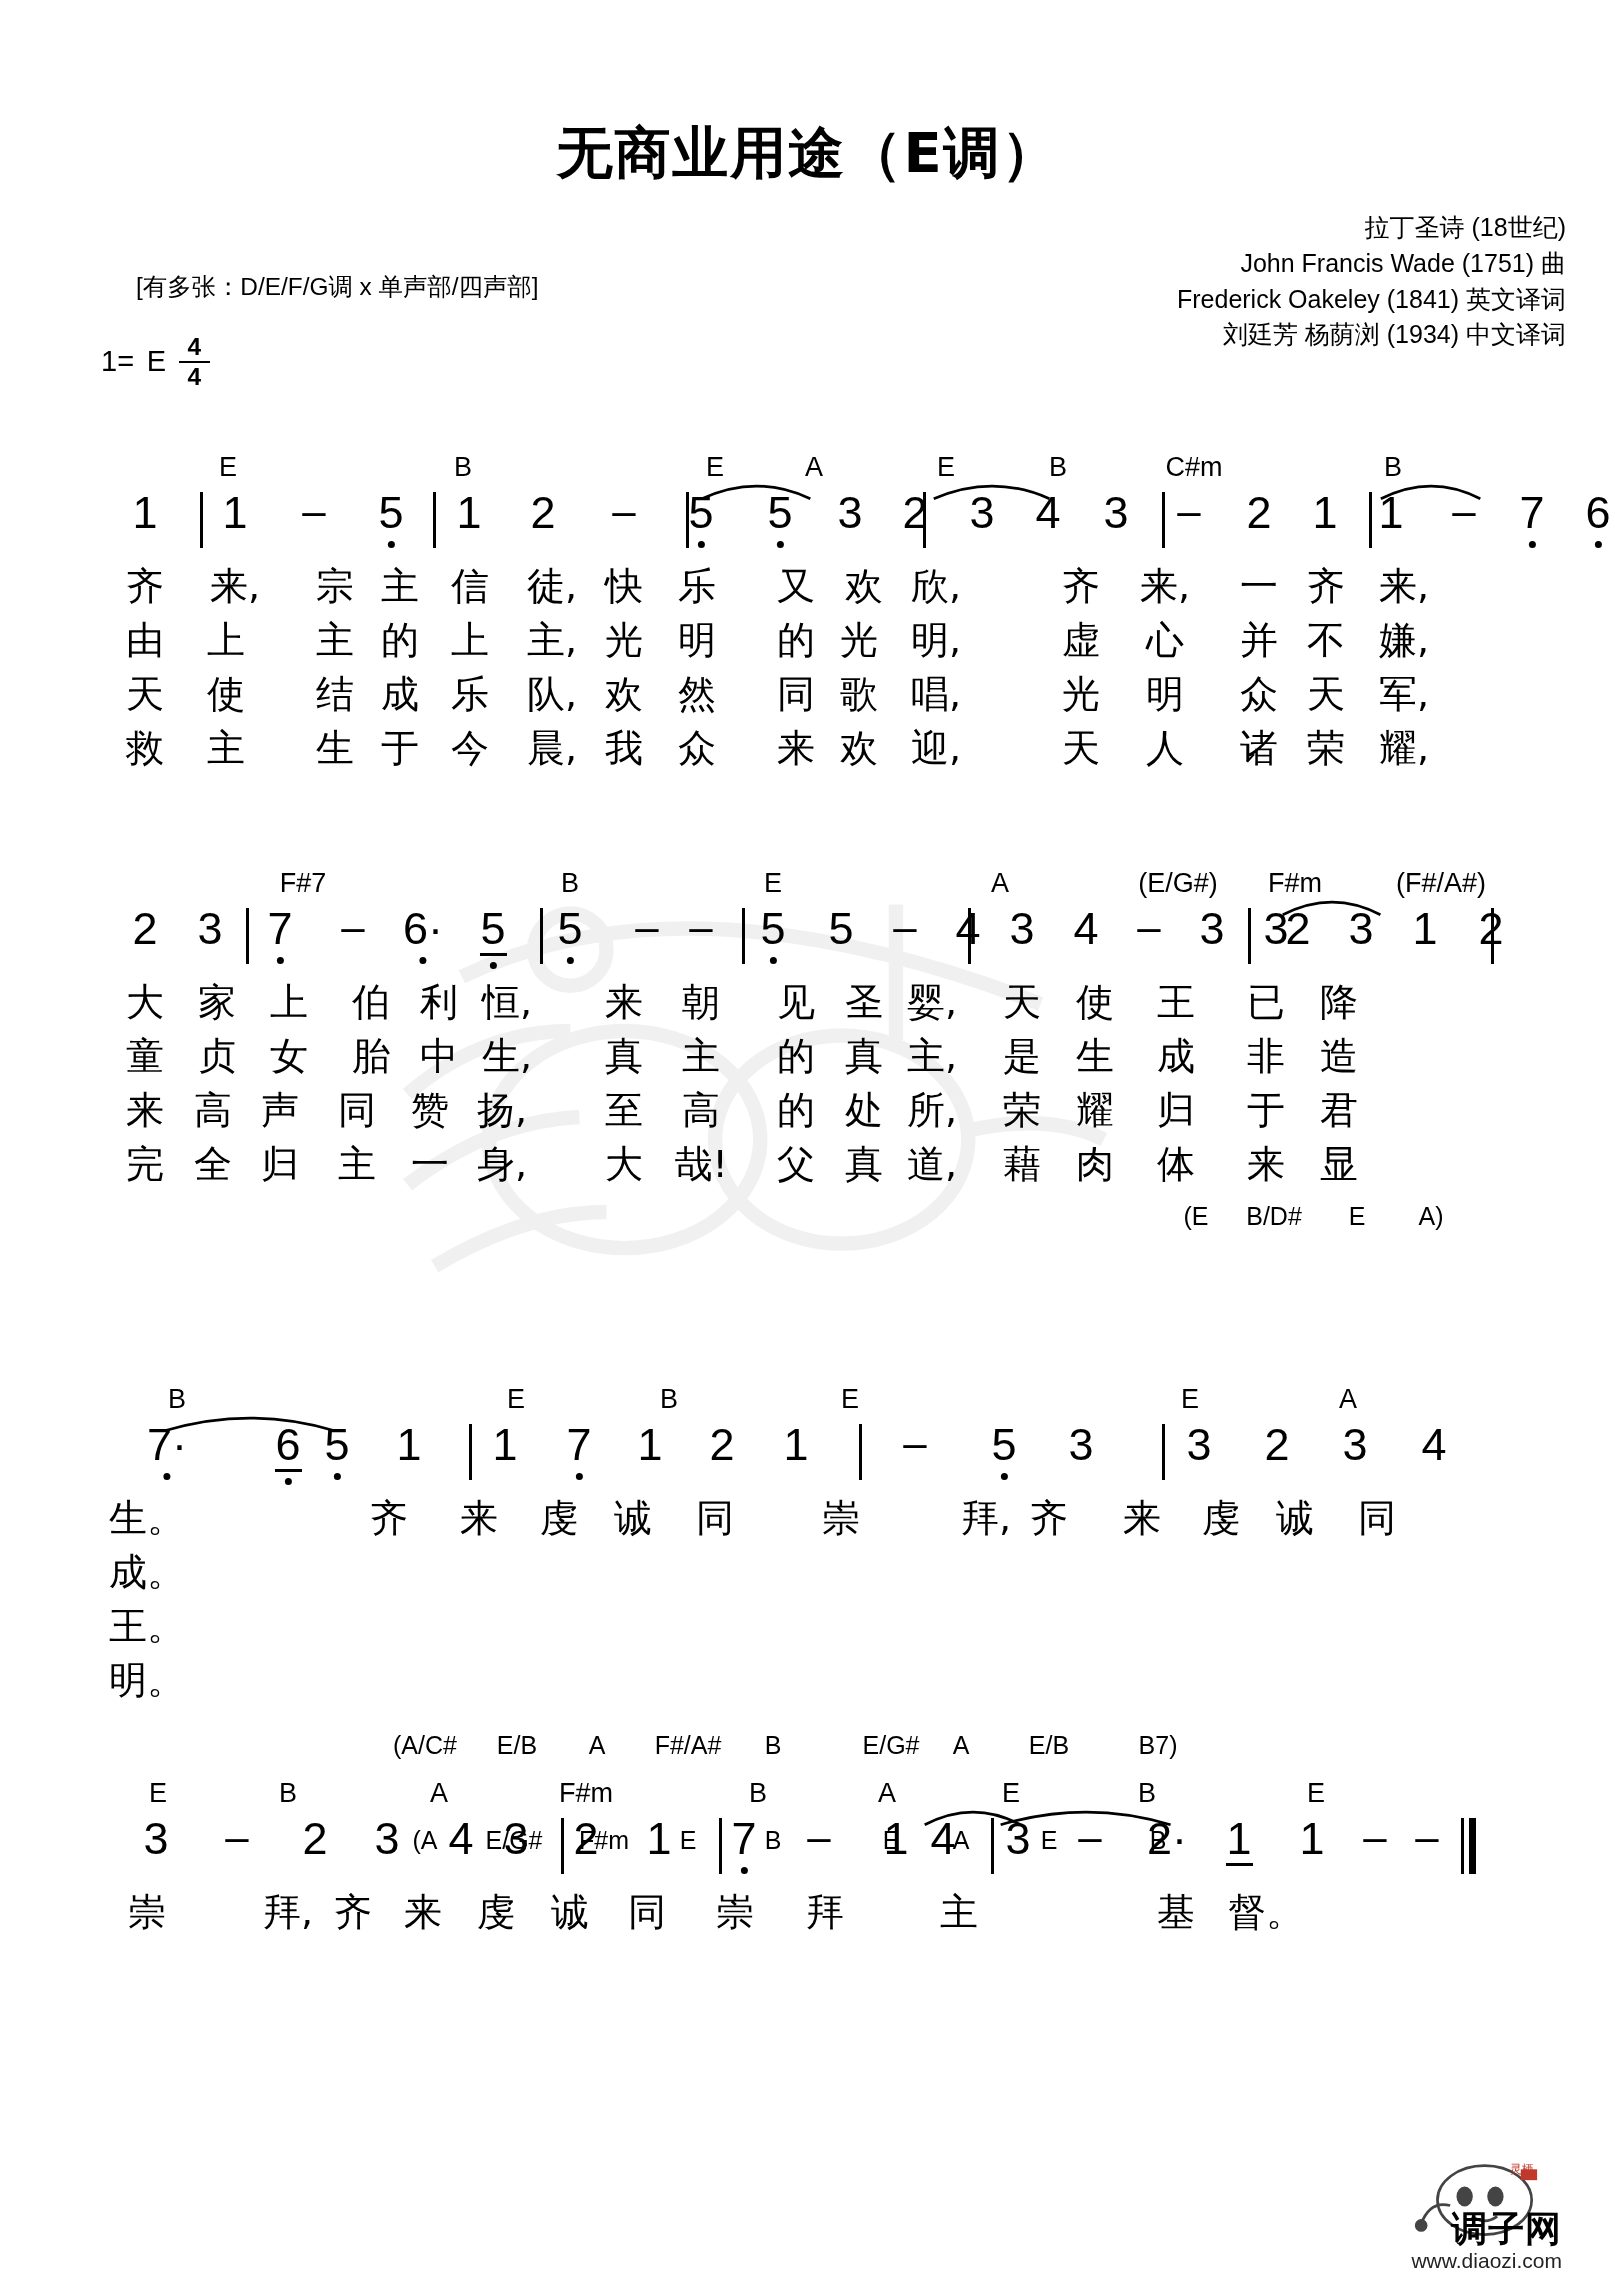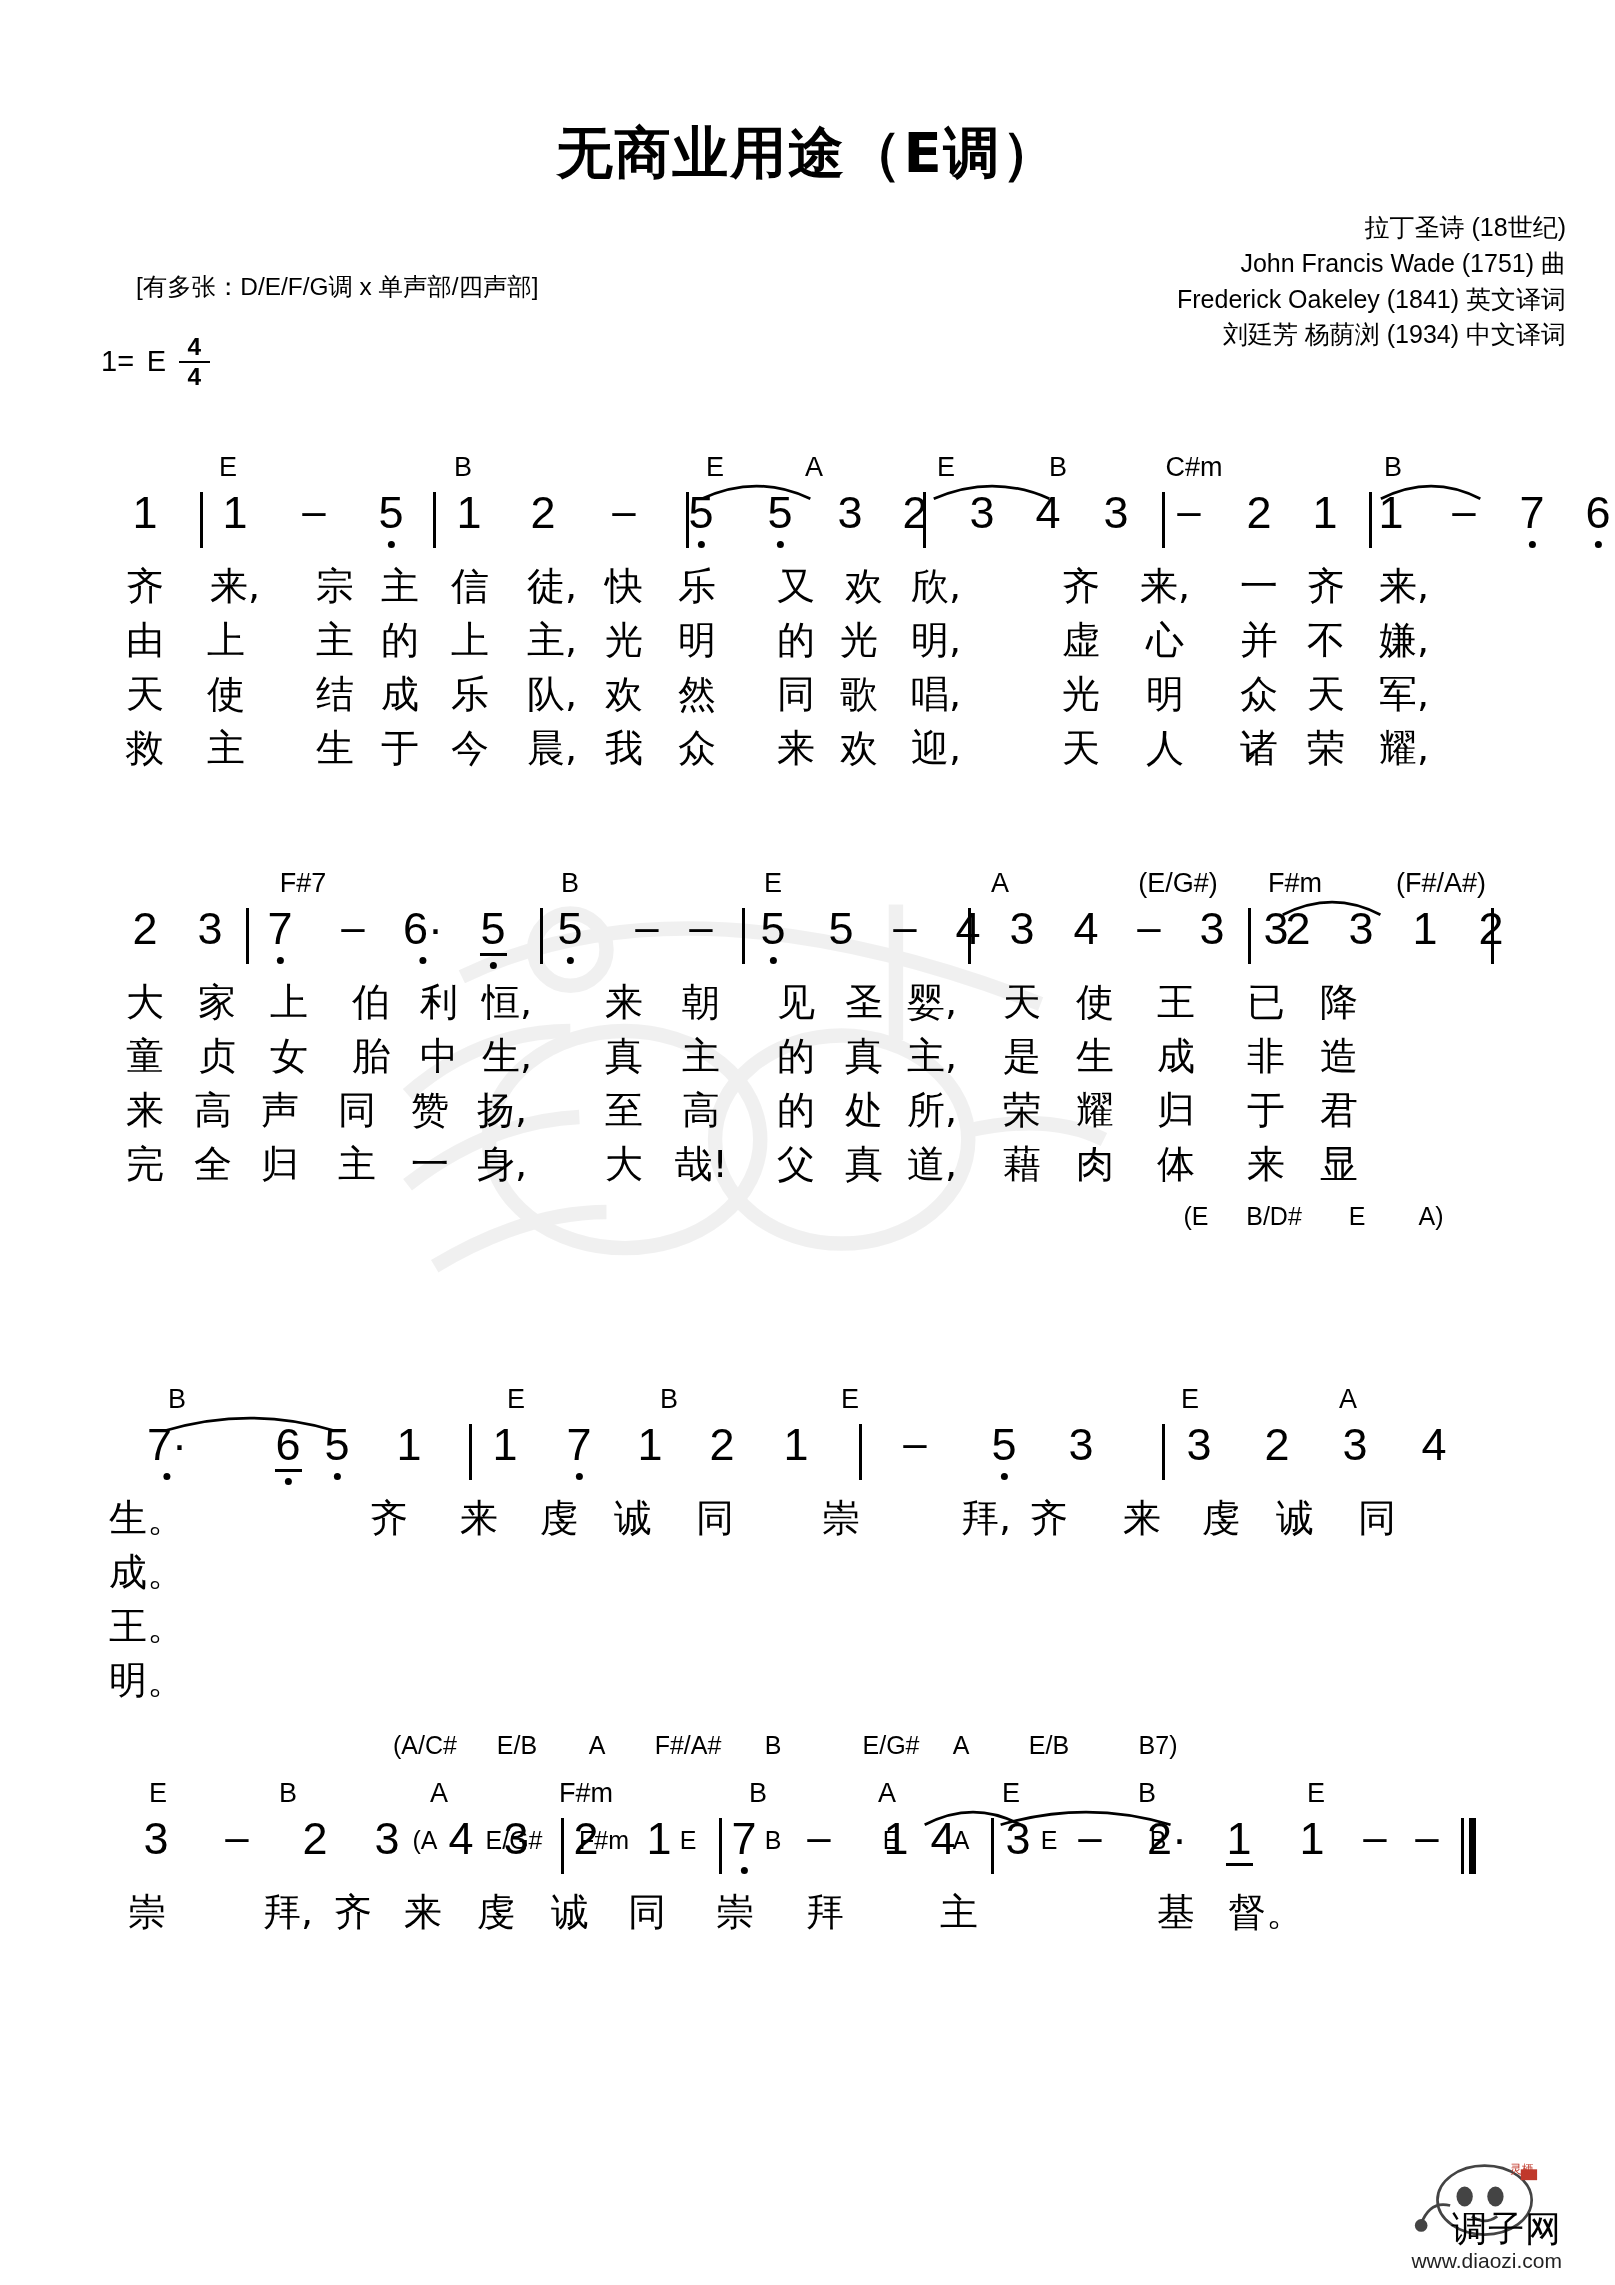--- a/index.html
+++ b/index.html
@@ -98,21 +98,21 @@
   .altchord{position:absolute;font-size:25px;white-space:nowrap;transform:translateX(-50%);}
 
   
   .footer-note{
     position:absolute;top:2169px;left:0;width:1616px;text-align:center;
     font-size:25px;letter-spacing:2.7px;
     font-family:"DejaVu Serif","Liberation Serif",serif;font-style:italic;
   }
   .sitebrand{
     position:absolute;right:54px;top:2205px;text-align:center;
-    font-size:36px;font-weight:normal;letter-spacing:0.9px;
+    font-size:36px;font-weight:bold;letter-spacing:0.9px;
   }
   .siteurl{
     position:absolute;right:54px;top:2249px;text-align:right;font-size:21px;color:#222;
   }
   .logo-badge{position:absolute;right:68px;top:2153px;width:154px;height:90px;}
 </style>
 </head>
 <body>
 
 <div class="page">

